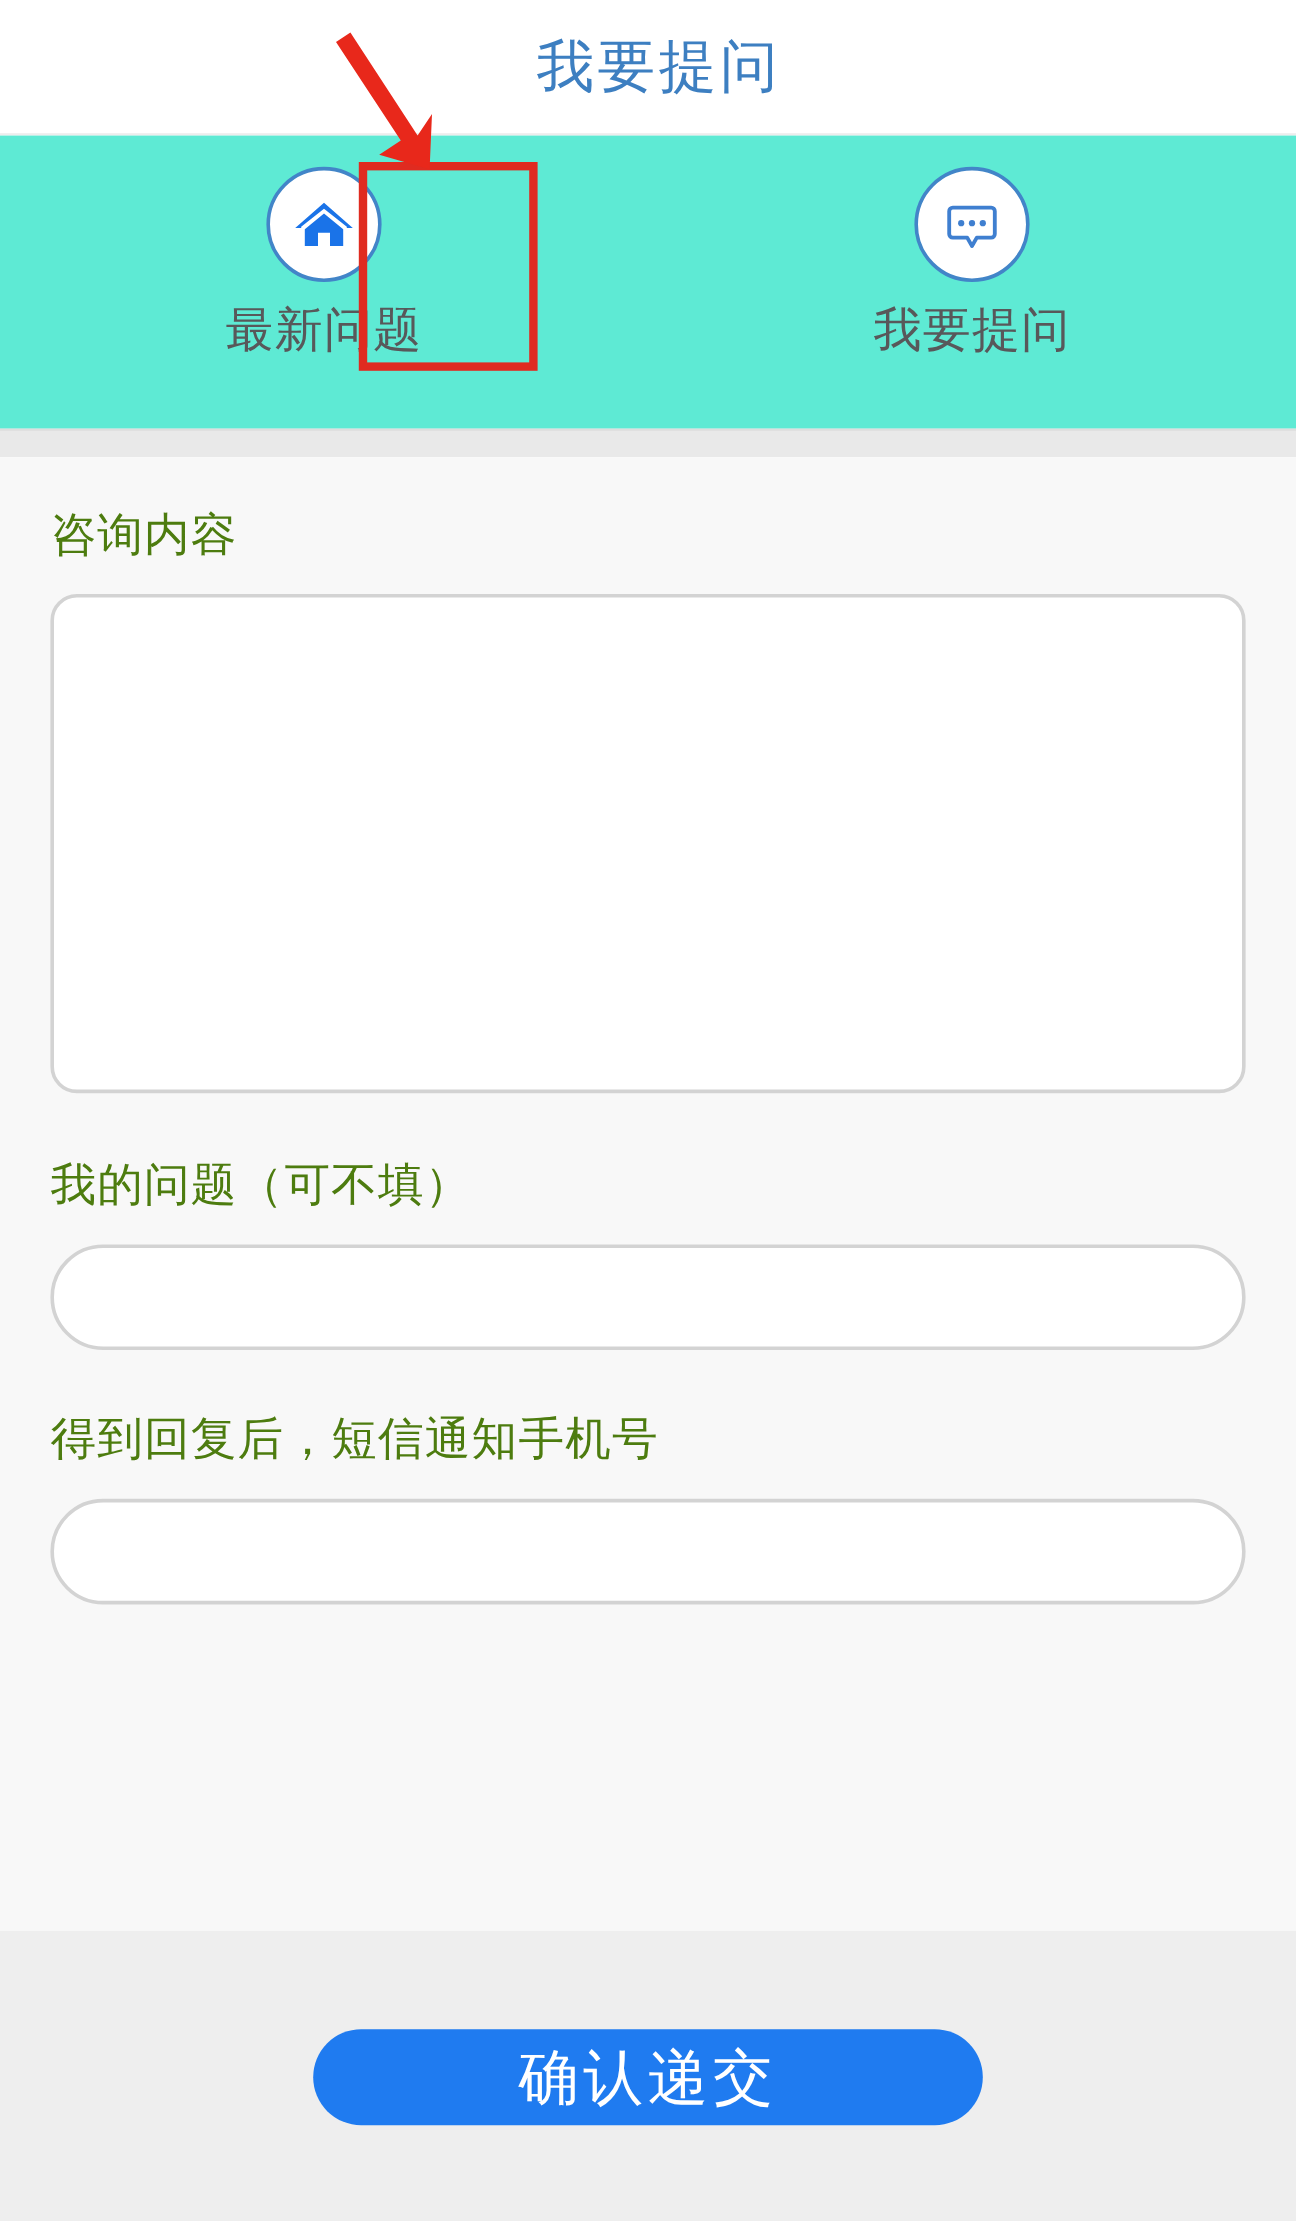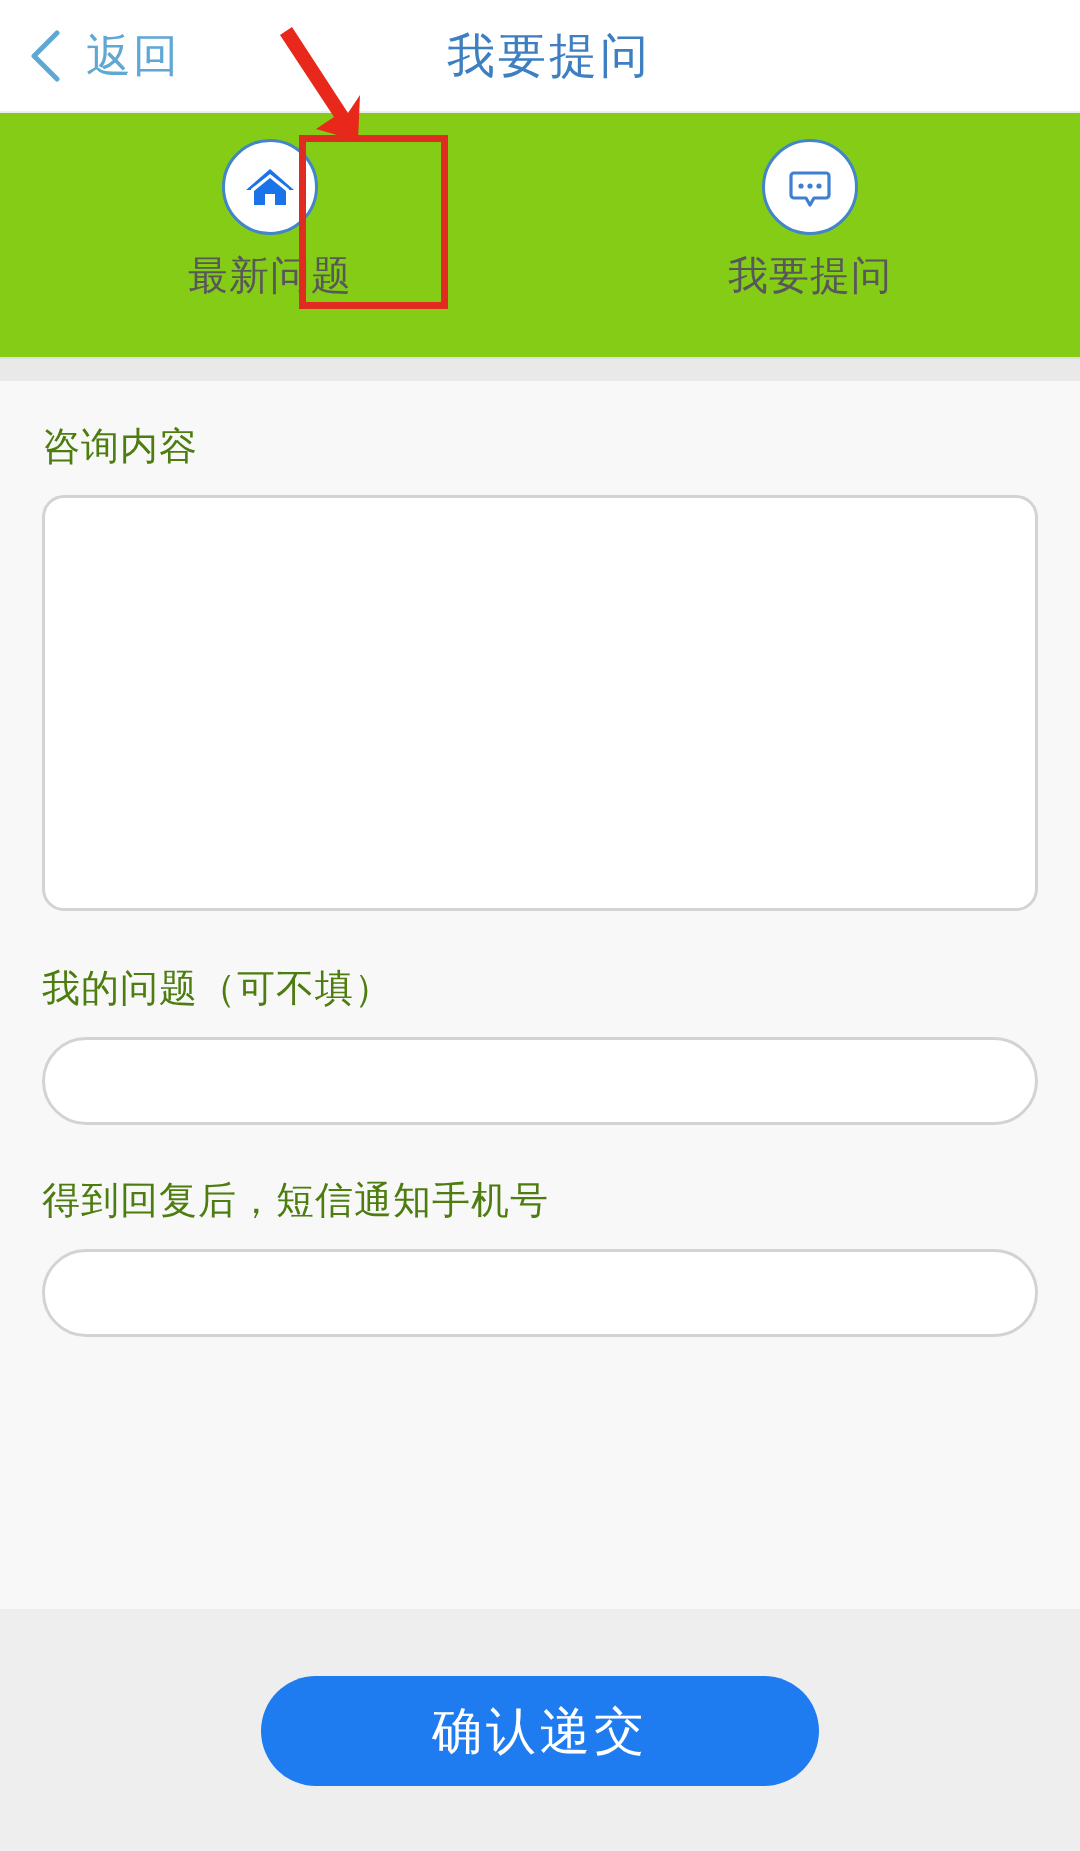--- a/index.html
+++ b/index.html
@@ -57,21 +57,21 @@
     color: #3d7fc1;
     letter-spacing: 3px;
     padding-left: 18px;
     box-sizing: border-box;
   }
 
   
   .tabstrip {
     position: relative;
     height: 244px;
-    background: #84cc16;
+    background: #5eead4;
     display: flex;
     align-items: flex-start;
     box-sizing: border-box;
   }
   .tab {
     flex: 1 1 0;
     display: flex;
     flex-direction: column;
     align-items: center;
     padding-top: 26px;
@@ -176,46 +176,38 @@
   .footer {
     background: #eeeeee;
     height: 244px;
     display: flex;
     align-items: center;
     justify-content: center;
     box-sizing: border-box;
   }
   .submit-btn {
     width: 558px;
-    height: 110px;
+    height: 80px;
     border: none;
     border-radius: 55px;
     background: #1f7bf0;
     color: #ffffff;
     font-size: 50px;
     letter-spacing: 4px;
     cursor: pointer;
     font-family: "Liberation Sans", "DejaVu Sans", sans-serif;
     line-height: 1;
     padding: 0;
   }
 </style>
 </head>
 <body>
 
 <div class="topbar">
 
-  <div class="back-btn">
-    <span class="back-chevron">
-      <svg viewBox="0 0 30 52" width="30" height="52" aria-hidden="true">
-        <path d="M27 3 L4 26 L27 49" fill="none" stroke="#5fa8d3" stroke-width="5" stroke-linecap="round" stroke-linejoin="round"></path>
-      </svg>
-    </span>
-    <span class="back-label">返回</span>
-  </div>
 
   <div class="page-title">我要提问</div>
 </div>
 
 <div class="tabstrip">
 
   <div class="tab">
     <span class="tab-icon-circle">
       <svg viewBox="0 0 56 56" width="56" height="56" aria-hidden="true">
         <path d="M28 10 L52 31 L47 31 L47 30 L28 15 L9 30 L9 31 L4 31 Z" fill="#1a73e8"></path>

